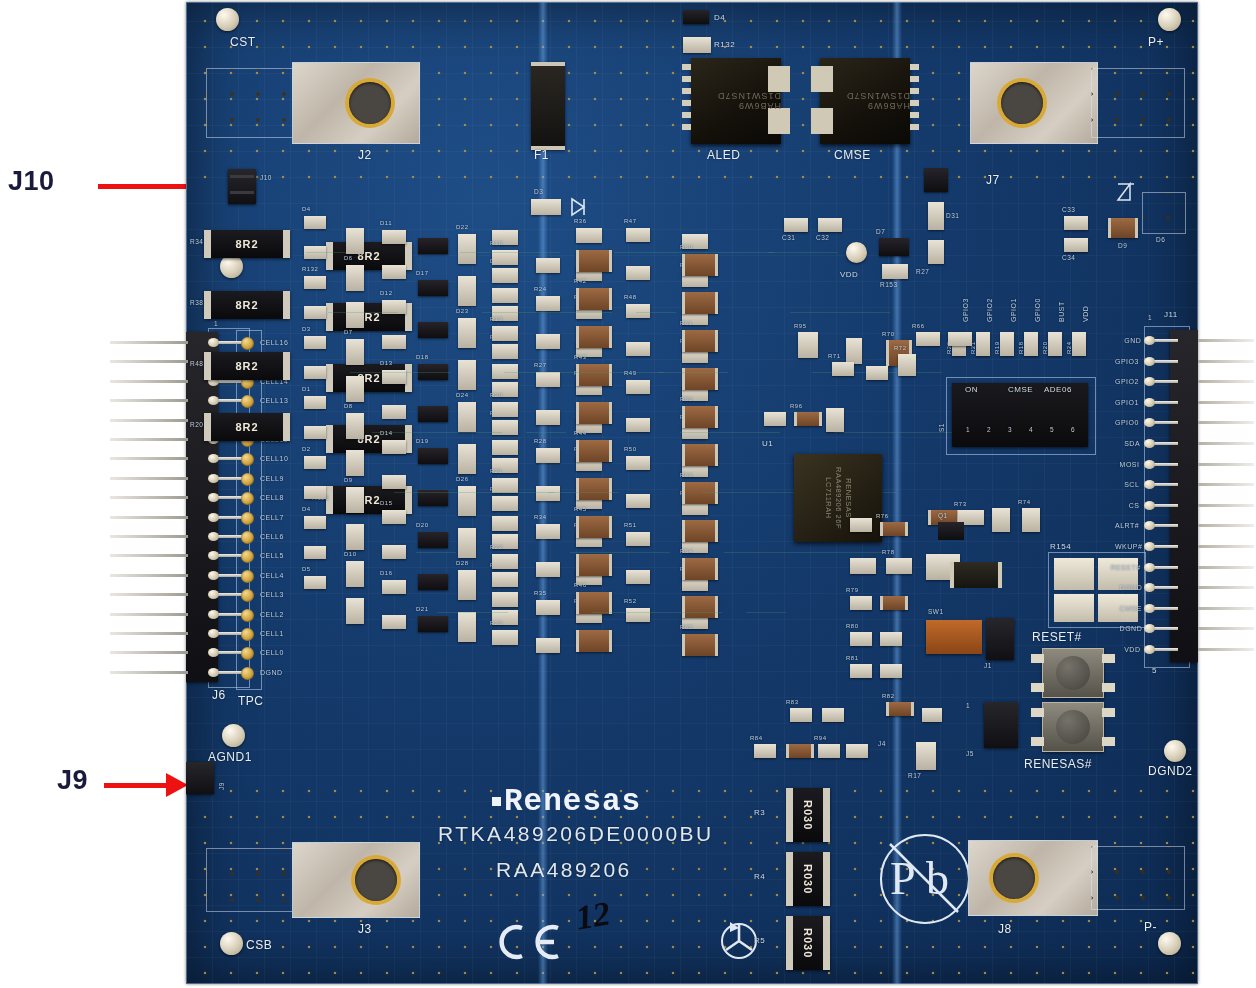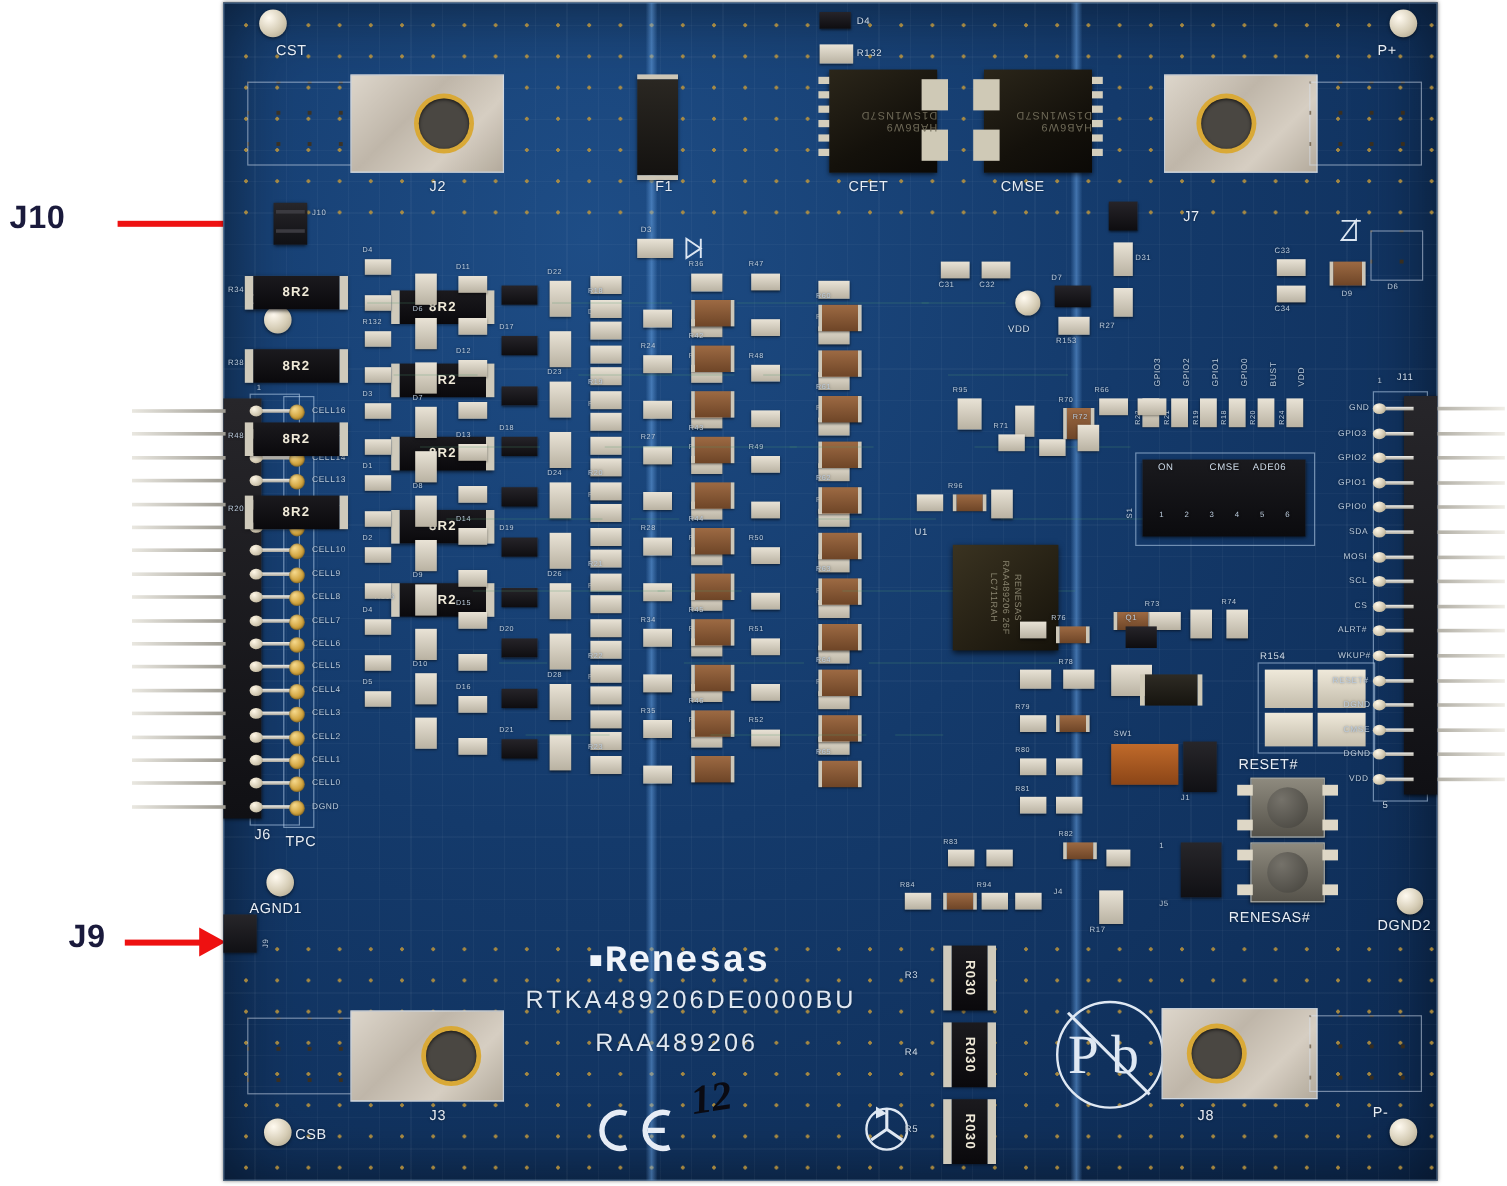--- a/index.html
+++ b/index.html
@@ -154,39 +154,39 @@
     <div class="tp" style="left:30px;top:6px;width:23px;height:23px;"></div>
     <div class="silk md" style="left:44px;top:33px;">CST</div>
 
     <div class="gold" style="left:20px;top:66px;width:92px;height:68px;"></div>
     <div class="tab" style="left:106px;top:60px;width:126px;height:80px;">
       <div class="hole" style="left:56px;top:19px;width:42px;height:42px;"></div>
     </div>
     <div class="silk md" style="left:172px;top:146px;">J2</div>
 
     <div class="fuse" style="left:345px;top:60px;width:34px;height:80px;"></div>
-    <div class="silk md" style="left:348px;top:146px;margin-left:12px;">F1</div>
+    <div class="silk md" style="left:348px;top:146px;">F1</div>
 
     <div class="sot" style="left:497px;top:8px;width:26px;height:14px;"></div>
     <div class="silk sm" style="left:528px;top:11px;">D4</div>
     <div class="cer" style="left:497px;top:35px;width:28px;height:16px;"></div>
     <div class="silk sm" style="left:528px;top:38px;">R132</div>
 
     <div class="mosfet" style="left:505px;top:56px;width:90px;height:86px;">
       <div class="lead" style="left:-9px;top:6px;width:9px;height:6px;"></div>
       <div class="lead" style="left:-9px;top:18px;width:9px;height:6px;"></div>
       <div class="lead" style="left:-9px;top:30px;width:9px;height:6px;"></div>
       <div class="lead" style="left:-9px;top:42px;width:9px;height:6px;"></div>
       <div class="lead" style="left:-9px;top:54px;width:9px;height:6px;"></div>
       <div class="lead" style="left:-9px;top:66px;width:9px;height:6px;"></div>
       <div class="lead" style="left:77px;top:8px;width:22px;height:26px;background:#cfc9b6;"></div>
       <div class="lead" style="left:77px;top:50px;width:22px;height:26px;background:#cfc9b6;"></div>
       <div class="txt">HAB6W9 D1SW1NS7D</div>
     </div>
-    <div class="silk md" style="left:521px;top:146px;">CFET</div>
+    <div class="silk md" style="left:521px;top:146px;">ALED</div>
 
     <div class="mosfet" style="left:634px;top:56px;width:90px;height:86px;">
       <div class="lead" style="left:90px;top:6px;width:9px;height:6px;"></div>
       <div class="lead" style="left:90px;top:18px;width:9px;height:6px;"></div>
       <div class="lead" style="left:90px;top:30px;width:9px;height:6px;"></div>
       <div class="lead" style="left:90px;top:42px;width:9px;height:6px;"></div>
       <div class="lead" style="left:90px;top:54px;width:9px;height:6px;"></div>
       <div class="lead" style="left:90px;top:66px;width:9px;height:6px;"></div>
       <div class="lead" style="left:-9px;top:8px;width:22px;height:26px;background:#cfc9b6;"></div>
       <div class="lead" style="left:-9px;top:50px;width:22px;height:26px;background:#cfc9b6;"></div>

